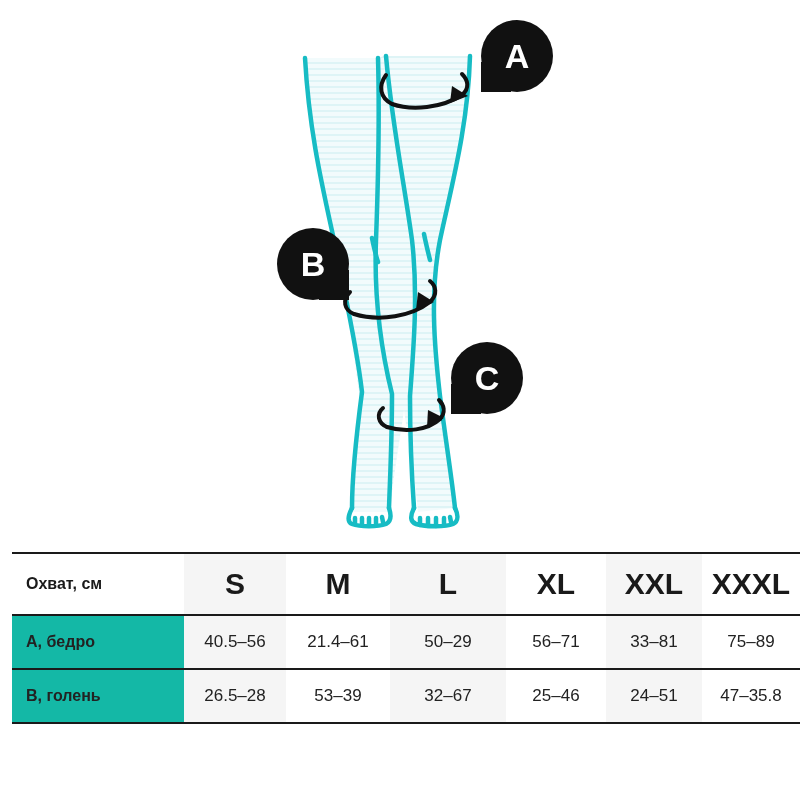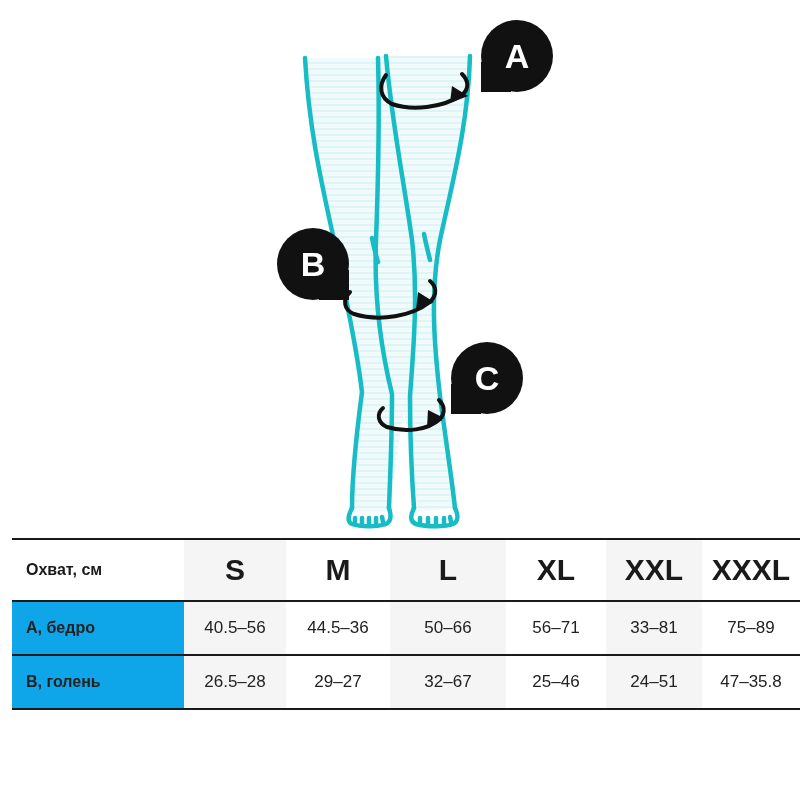--- a/index.html
+++ b/index.html
@@ -59,21 +59,21 @@
   .callout-b { left: 277px; top: 228px; }
   .callout-b .tail { right: 0px; bottom: 0px; }
   .callout-c { left: 451px; top: 342px; }
   .callout-c .tail { left: 0px; bottom: 0px; }
   .callout .letter { position: relative; z-index: 2; }
 
   
   .size-table {
     position: absolute;
     left: 12px;
-    top: 538px;
+    top: 552px;
     width: 776px;
     border-collapse: collapse;
     table-layout: fixed;
   }
   .size-table td, .size-table th {
     border-top: 2px solid #1a1a1a;
     border-bottom: 2px solid #1a1a1a;
     padding: 0;
     text-align: center;
     vertical-align: middle;
@@ -96,21 +96,21 @@
     height: 52px;
     font-size: 17px;
     color: #222222;
     text-align: center;
   }
   .size-table tbody tr td.rowlabel {
     text-align: left;
     padding-left: 14px;
     font-size: 16px;
     font-weight: bold;
-    background: #0ea5e9;
+    background: #14b8a6;
   }
   .shade { background: #f5f5f5; }
   col.c0 { width: 172px; }
   col.c1 { width: 102px; }
   col.c2 { width: 104px; }
   col.c3 { width: 116px; }
   col.c4 { width: 100px; }
   col.c5 { width: 96px; }
   col.c6 { width: 98px; }
 </style>
@@ -237,30 +237,30 @@
         <th class="shade">L</th>
         <th>XL</th>
         <th class="shade">XXL</th>
         <th>XXXL</th>
       </tr>
     </thead>
     <tbody>
       <tr>
         <td class="rowlabel">A, бедро</td>
         <td class="shade">40.5–56</td>
-        <td>44.5–36</td>
-        <td class="shade">50–66</td>
+        <td>21.4–61</td>
+        <td class="shade">50–29</td>
         <td>56–71</td>
         <td class="shade">33–81</td>
         <td>75–89</td>
       </tr>
       <tr>
         <td class="rowlabel">B, голень</td>
         <td class="shade">26.5–28</td>
-        <td>29–27</td>
+        <td>53–39</td>
         <td class="shade">32–67</td>
         <td>25–46</td>
         <td class="shade">24–51</td>
         <td>47–35.8</td>
       </tr>
     </tbody>
   </table>
 
 </div>
 

